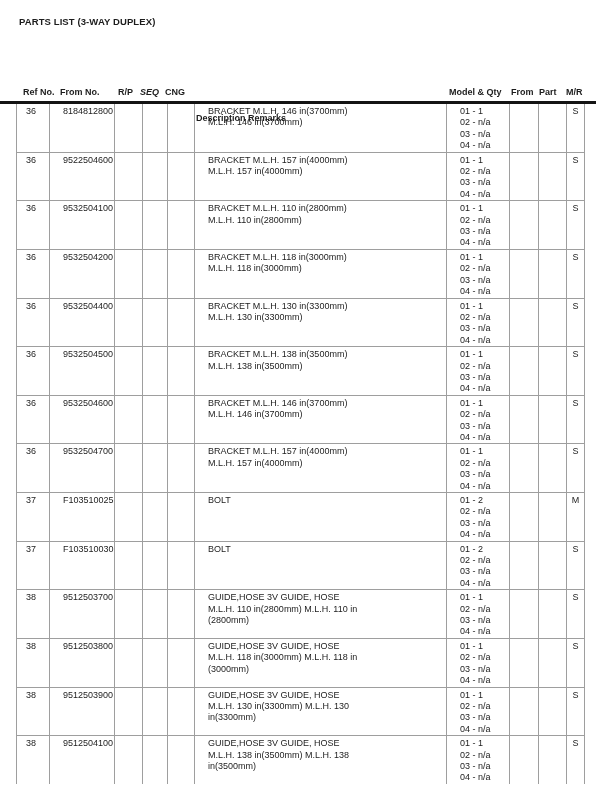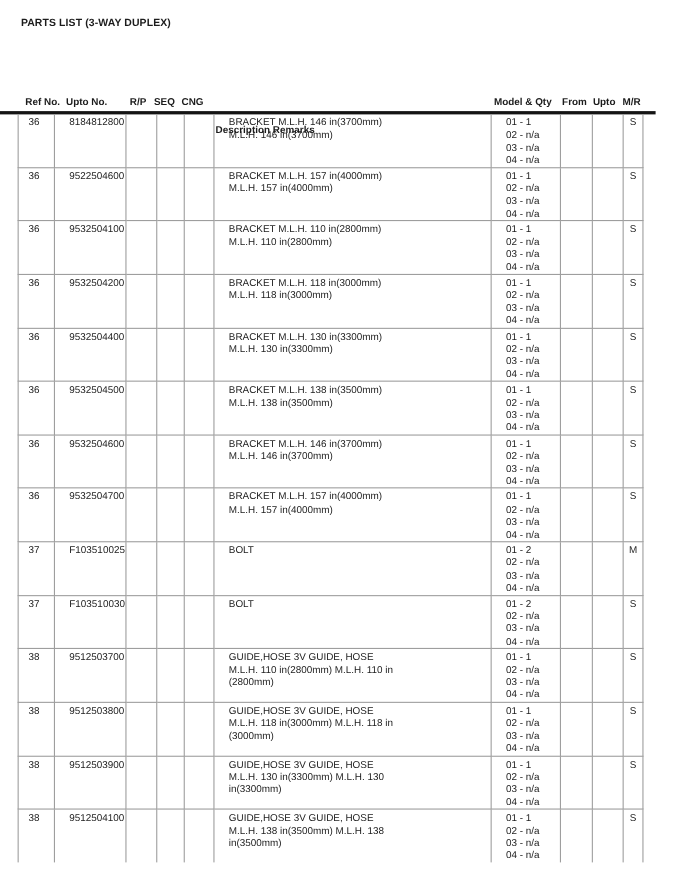--- a/index.html
+++ b/index.html
@@ -44,21 +44,21 @@
     font-weight: bold;
   }
   .col-headers span {
     position: absolute;
     top: 0;
     white-space: nowrap;
   }
   .ch-ref   { left: 23px; }
   .ch-part  { left: 60px; }
   .ch-rp    { left: 118px; }
-  .ch-seq   { left: 140px; }
+  .ch-seq   { left: 140px; font-style: italic; }
   .ch-cng   { left: 165px; }
   .ch-desc  { left: 196px; margin-top: 26px; }
   .ch-model { left: 449px; }
   .ch-from  { left: 511px; }
   .ch-upto  { left: 539px; }
   .ch-mr    { left: 566px; }
   .thick-rule {
     position: absolute;
     top: 101px;
     left: 0;
@@ -97,28 +97,28 @@
 </head>
 <body>
 
 <div class="page">
 
   <div class="doc-title">PARTS LIST (3-WAY DUPLEX)</div>
 
 
   <div class="col-headers">
     <span class="ch-ref">Ref No.</span>
-    <span class="ch-part">Upto No.</span>
+    <span class="ch-part">From No.</span>
     <span class="ch-rp">R/P</span>
     <span class="ch-seq">SEQ</span>
     <span class="ch-cng">CNG</span>
     <span class="ch-desc">Description Remarks</span>
     <span class="ch-model">Model &amp; Qty</span>
     <span class="ch-from">From</span>
-    <span class="ch-upto">Upto</span>
+    <span class="ch-upto">Part</span>
     <span class="ch-mr">M/R</span>
   </div>
 
   <div class="thick-rule"></div>
 
   <table class="parts">
     <colgroup>
       <col style="width:33px">
       <col style="width:65px">
       <col style="width:28px">

